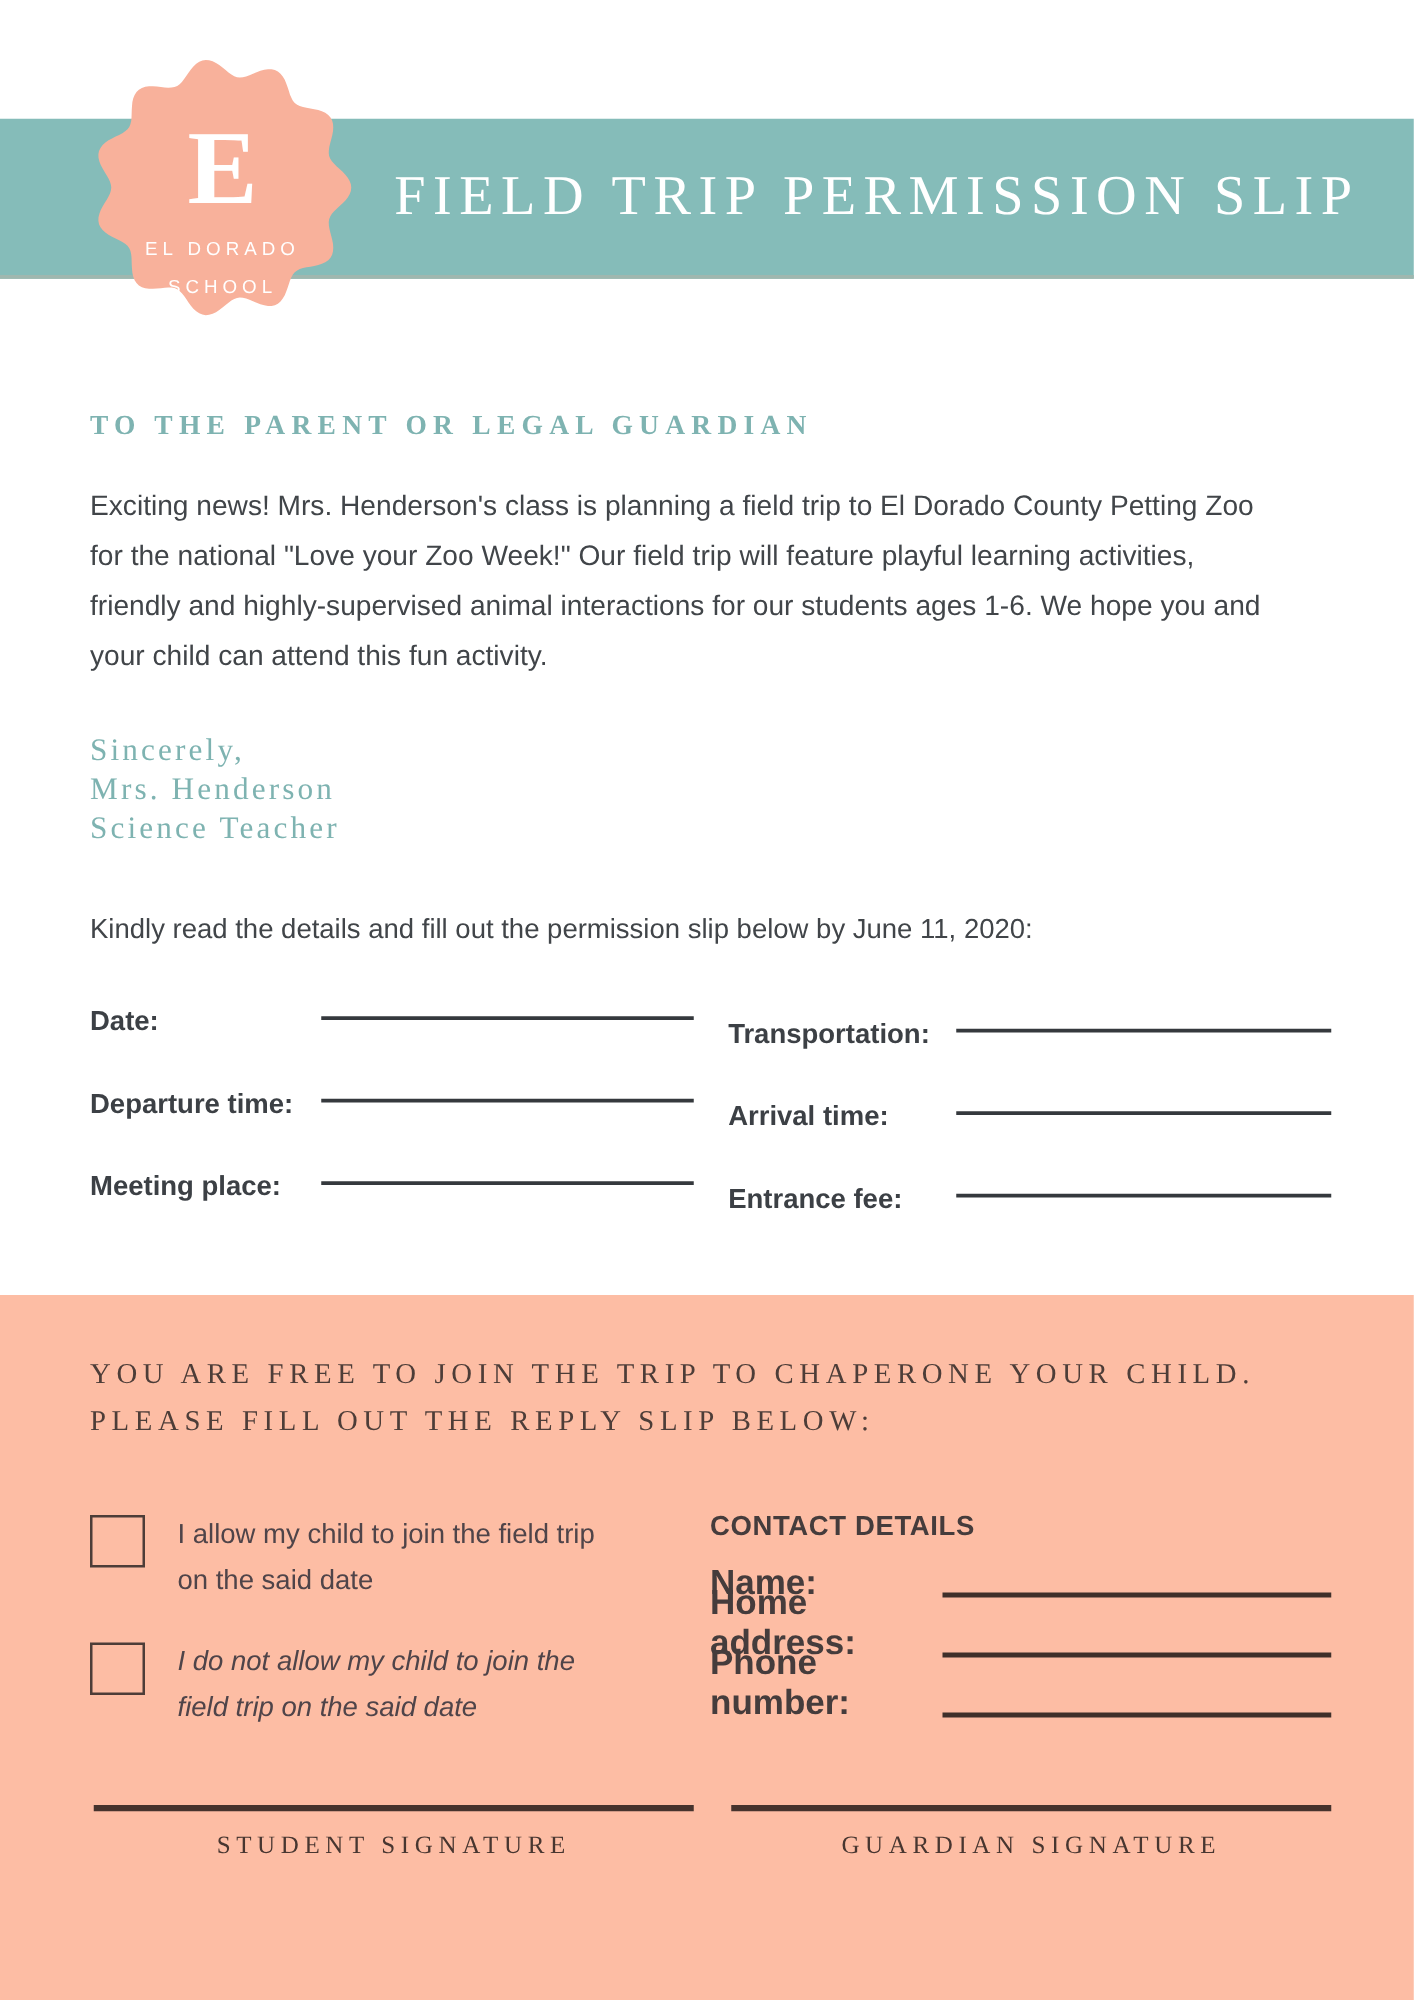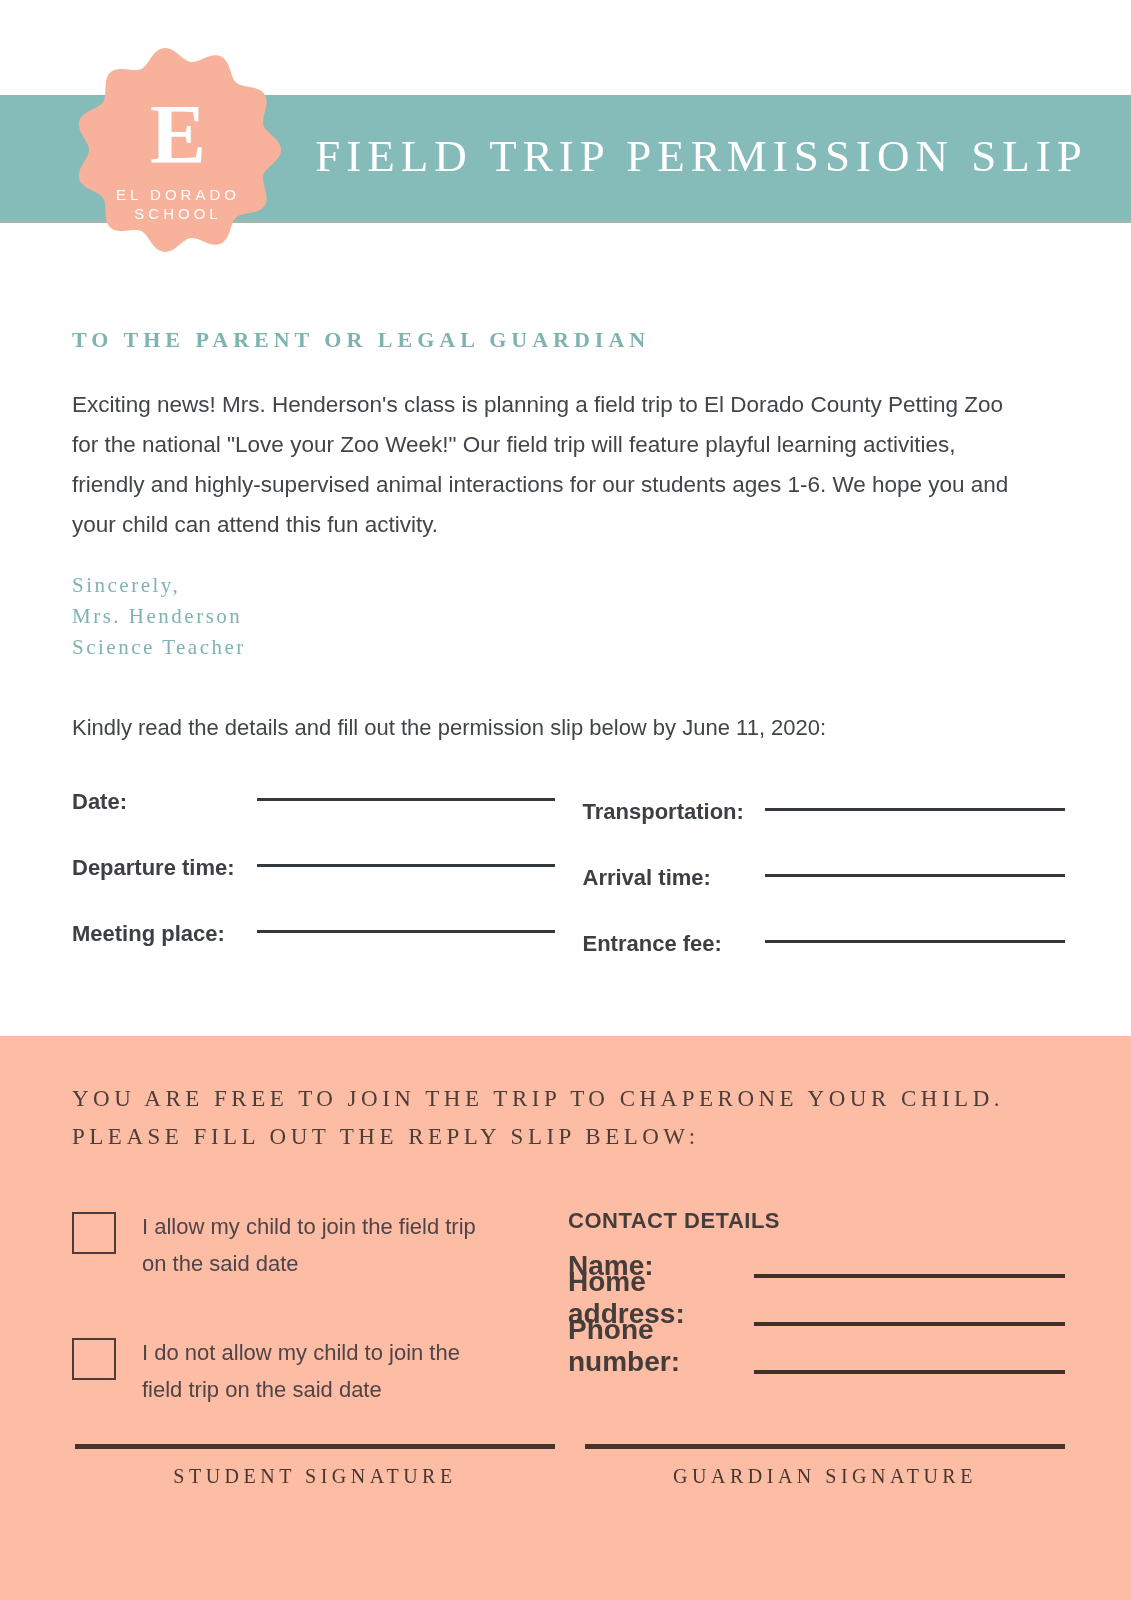--- a/index.html
+++ b/index.html
@@ -46,21 +46,21 @@
     display:flex;flex-direction:column;align-items:center;
     color:#ffffff;text-align:center;
   }
   .badge-initial{
     margin-top:48px;
     font-family:"Liberation Serif","DejaVu Serif",serif;
     font-weight:bold;font-size:84px;line-height:84px;
   }
   .badge-school{
     margin-top:8px;
-    font-size:15px;letter-spacing:4px;line-height:19px;
+    font-size:15px;letter-spacing:4px;line-height:30px;
     white-space:pre-line;
   }
   .page-title{
     position:absolute;left:312px;right:40px;top:50%;
     transform:translateY(-54%);
     text-align:center;
     color:#ffffff;
     font-family:"Liberation Serif","DejaVu Serif",serif;
     font-size:45px;letter-spacing:6px;font-weight:normal;
     white-space:nowrap;
@@ -74,24 +74,24 @@
     font-family:"Liberation Serif","DejaVu Serif",serif;
     font-size:22px;letter-spacing:5px;font-weight:bold;
   }
   .letter-body{
     margin-top:32px;
     color:var(--body-text);
     font-size:22.5px;line-height:40px;
     max-width:960px;
   }
   .closing{
-    margin-top:25px;
+    margin-top:40px;
     color:var(--teal-text);
     font-family:"Liberation Serif","DejaVu Serif",serif;
-    font-size:21px;letter-spacing:2.5px;line-height:31px;
+    font-size:25px;letter-spacing:2.5px;line-height:31px;
   }
   .instruction{
     margin-top:52px;
     color:var(--body-text);
     font-size:22px;
   }
 
   
   .details{
     display:flex;
@@ -124,21 +124,21 @@
   }
   .reply-heading{
     font-family:"Liberation Serif","DejaVu Serif",serif;
     color:var(--brown-heading);
     font-size:23px;letter-spacing:4.5px;line-height:38px;
     font-weight:normal;
   }
   .reply-body{display:flex;margin-top:52px;}
   .options-col{width:470px;flex:none;}
   .option{display:flex;gap:26px;}
-  .option + .option{margin-top:52px;}
+  .option + .option{margin-top:28px;font-style:italic;}
   .checkbox{
     width:44px;height:42px;flex:none;
     border:2px solid var(--brown-heading);
     background:transparent;margin-top:4px;
   }
   .option-label{
     width:334px;
     color:var(--option-text);
     font-size:22px;line-height:37px;
   }

